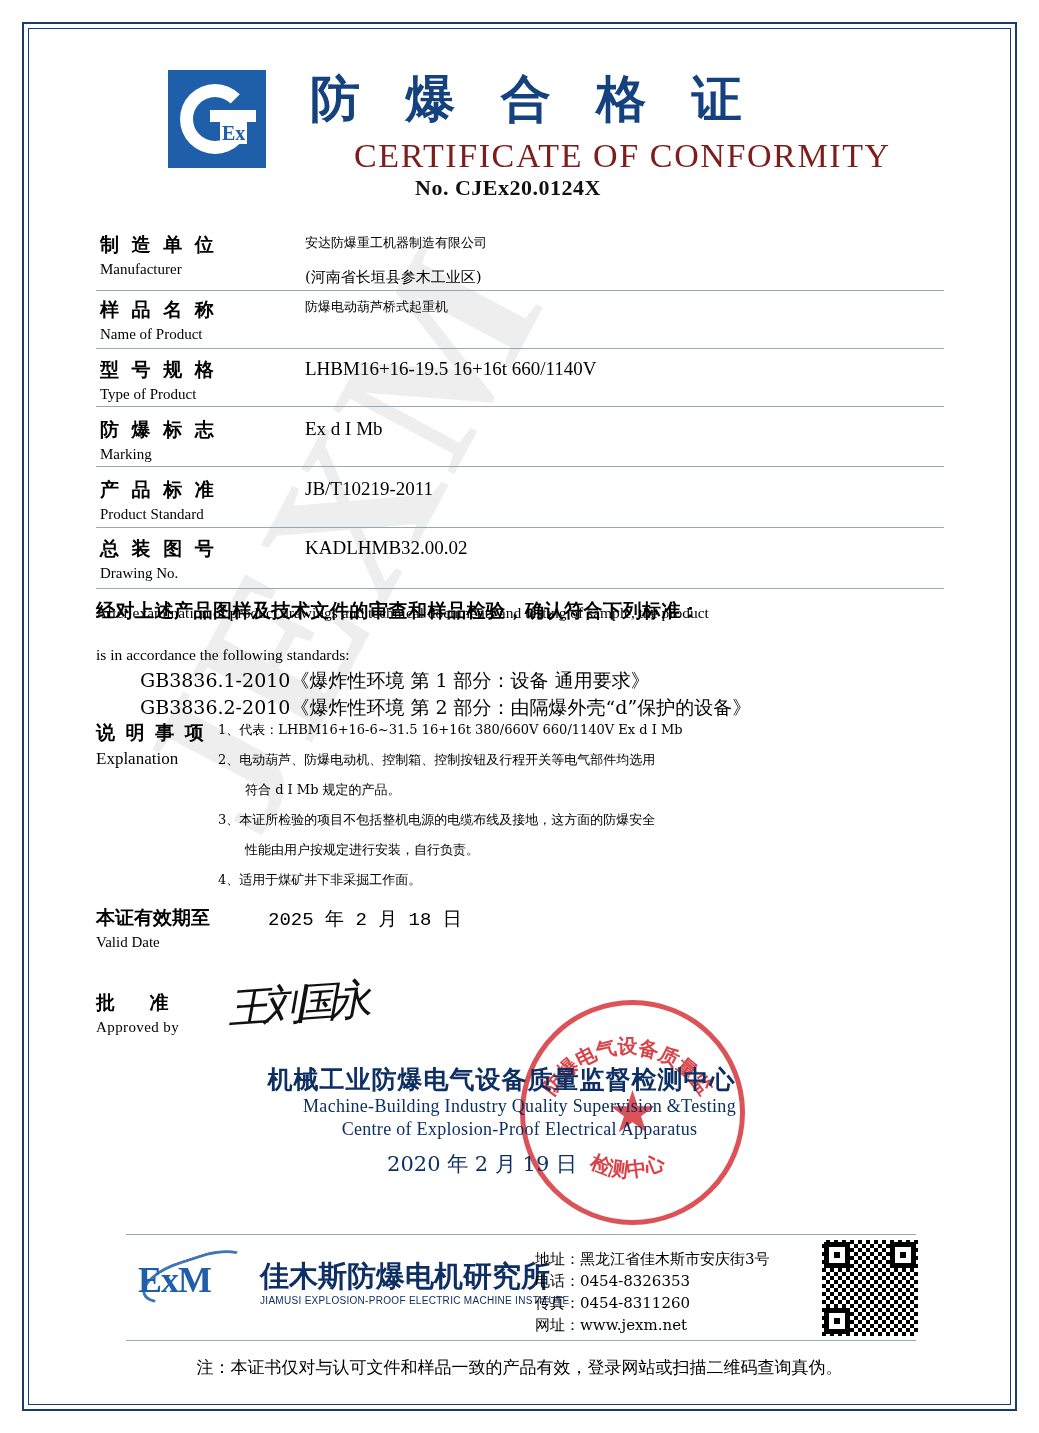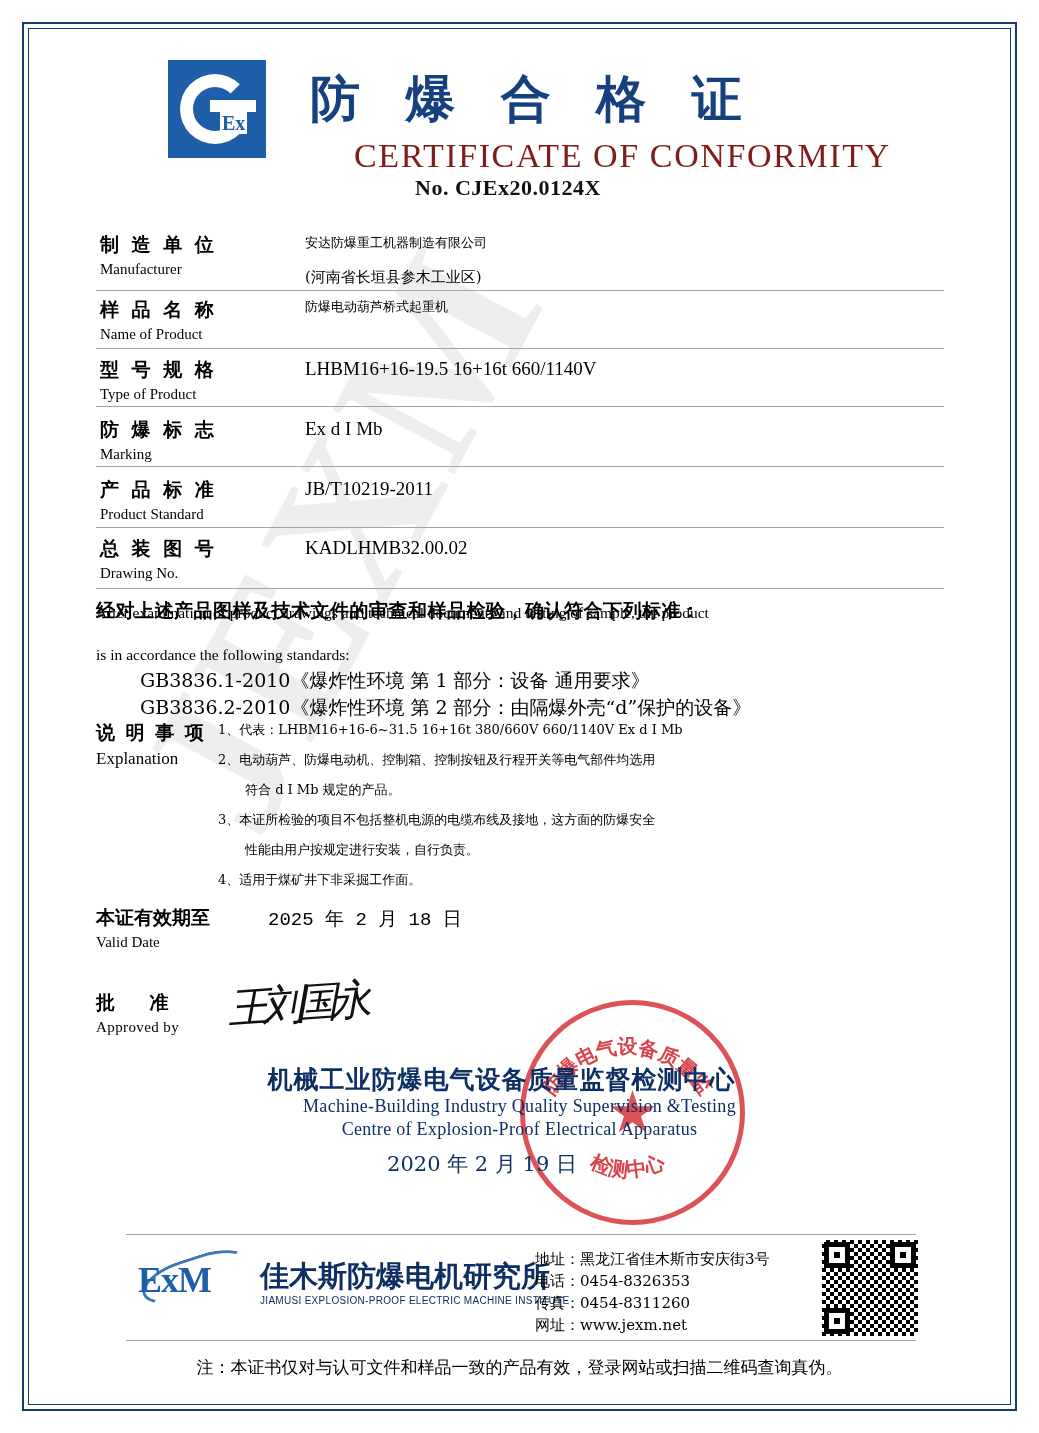--- a/index.html
+++ b/index.html
@@ -46,21 +46,21 @@
     font-family: "Liberation Serif", serif;
     user-select: none;
     pointer-events: none;
     line-height: 1.0;
     text-align: center;
   }
 
   
   .logo-ex {
     position: absolute;
-    left: 168px; top: 60px;
+    left: 168px; top: 70px;
     width: 98px; height: 122px;
   }
   .logo-ex .sq {
     position: absolute;
     left: 0; top: 0;
     width: 98px; height: 98px;
     background: #1f5fa9;
   }
   .logo-ex .c-shape {
     position: absolute;

